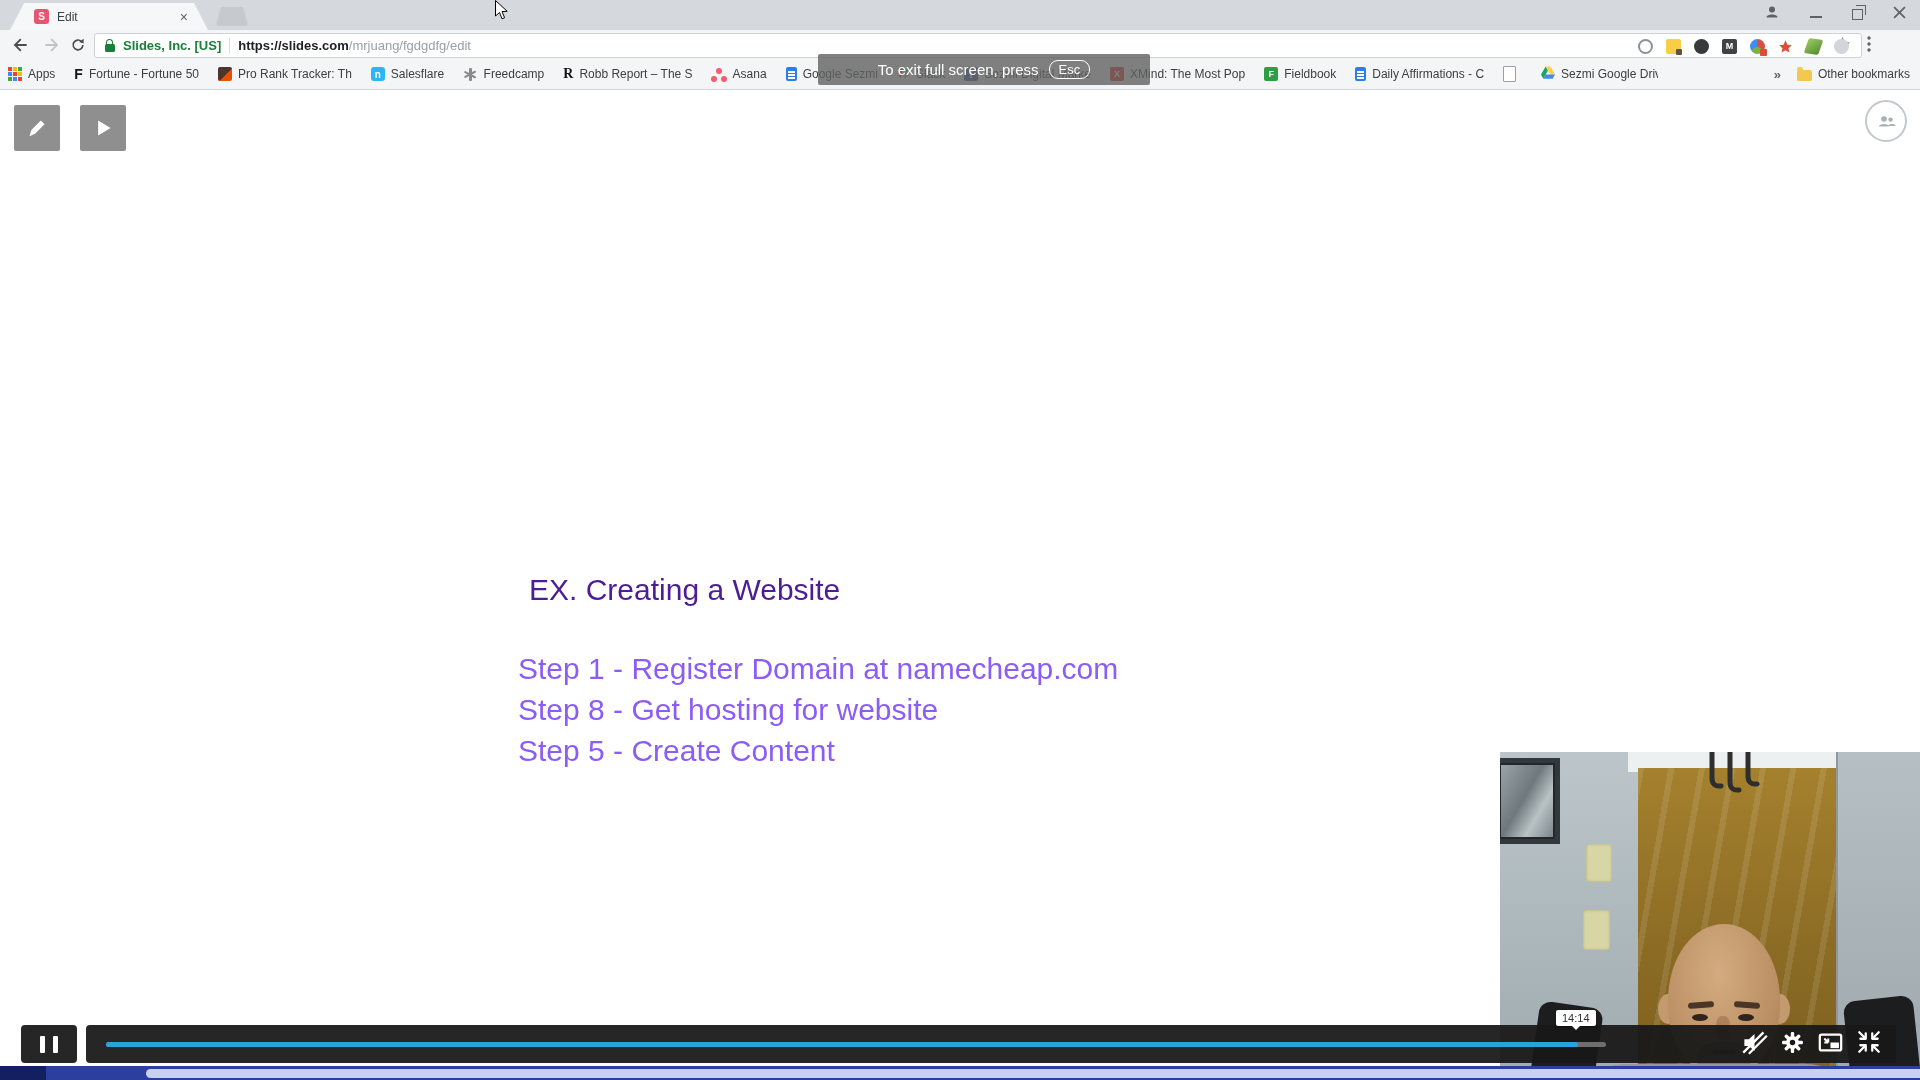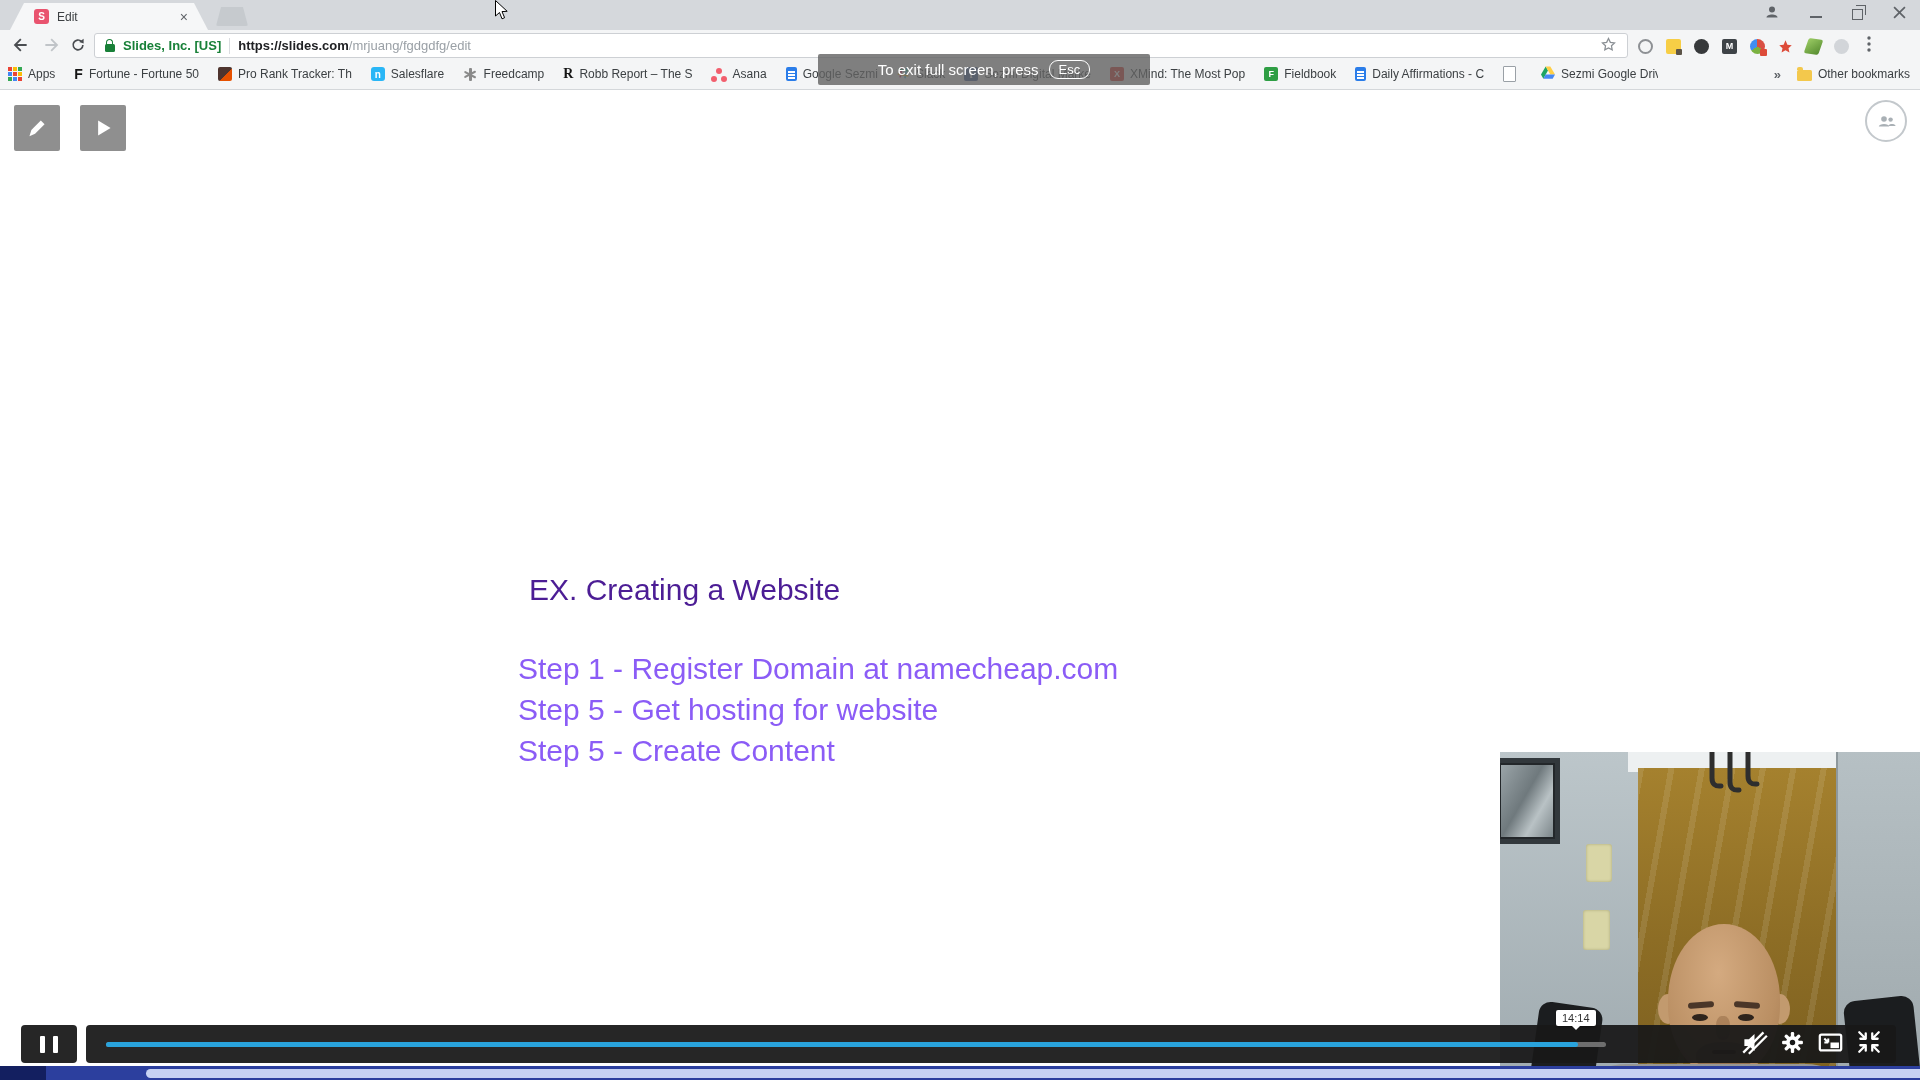--- a/index.html
+++ b/index.html
@@ -16,21 +16,21 @@
   .tab-close{margin-left:auto;margin-right:20px;font-size:14px;color:#5f6368;line-height:1;cursor:default;}
   .newtab{position:absolute;left:216px;top:7px;width:32px;height:19px;background:#c6cace;
           clip-path:polygon(5px 0,27px 0,32px 19px,0 19px);border-radius:2px;}
   .wincontrols{position:absolute;right:14px;top:4px;display:flex;align-items:center;gap:30px;}
   .minbar{width:12px;height:2px;background:#5f6368;margin-top:6px;}
   .restore{width:9px;height:9px;border:1.5px solid #5f6368;position:relative;background:transparent;}
   .restore::before{content:"";position:absolute;left:2.5px;top:-5px;width:9px;height:9px;
                    border:1.5px solid #5f6368;border-left:none;border-bottom:none;}
   .toolbar{position:absolute;left:0;top:30px;width:1920px;height:30px;background:#f4f5f6;}
   .navbtn{position:absolute;top:33px;width:24px;height:24px;display:flex;align-items:center;justify-content:center;}
-  .omnibox{position:absolute;left:94px;top:33px;width:1534px;height:25px;background:#fff;
+  .omnibox{position:absolute;left:94px;top:33px;width:1768px;height:25px;background:#fff;
            border:1px solid #cdd0d4;border-radius:3px;display:flex;align-items:center;
            padding:0 10px;box-sizing:border-box;gap:8px;font-size:13px;}
   .lock{position:relative;width:10px;height:8px;background:#188038;border-radius:1.5px;margin-top:4px;flex:none;}
   .lock::before{content:"";position:absolute;left:1px;top:-5px;width:5px;height:5px;
                 border:1.6px solid #188038;border-bottom:none;border-radius:4px 4px 0 0;}
   .ev{color:#188038;font-weight:bold;}
   .sep{width:1px;height:16px;background:#dadce0;}
   .host{color:#202124;font-weight:bold;}
   .path{color:#9aa0a6;}
   .omni-star{margin-left:auto;}
@@ -323,21 +323,21 @@
           <circle cx="8" cy="8" r="2.8"></circle>
           <path d="M2.8 15.5c0-3.4 10.4-3.4 10.4 0z"></path>
           <circle cx="14.6" cy="8.6" r="2.2"></circle>
           <path d="M12.4 15c.6-2.6 6.6-2.6 7.2 0z"></path>
         </g>
       </svg>
   </div>
   <div class="slide-sub">EX. Creating a Website</div>
   <div class="steps">
     <div>Step 1 - Register Domain at namecheap.com</div>
-    <div>Step 5 - Get hosting for website</div>
+    <div>Step 8 - Get hosting for website</div>
     <div>Step 5 - Create Content</div>
   </div>
 
   <div class="webcam">
     <div class="cam-frame"></div>
     <div class="cam-switch" style="left:86px;top:92px;width:26px;height:38px"></div>
     <div class="cam-switch" style="left:83px;top:158px;width:27px;height:40px"></div>
     <div class="cam-lintel"></div>
     <div class="cam-door"></div>
     <svg width="70" height="55" style="position:absolute;left:200px;top:0">

